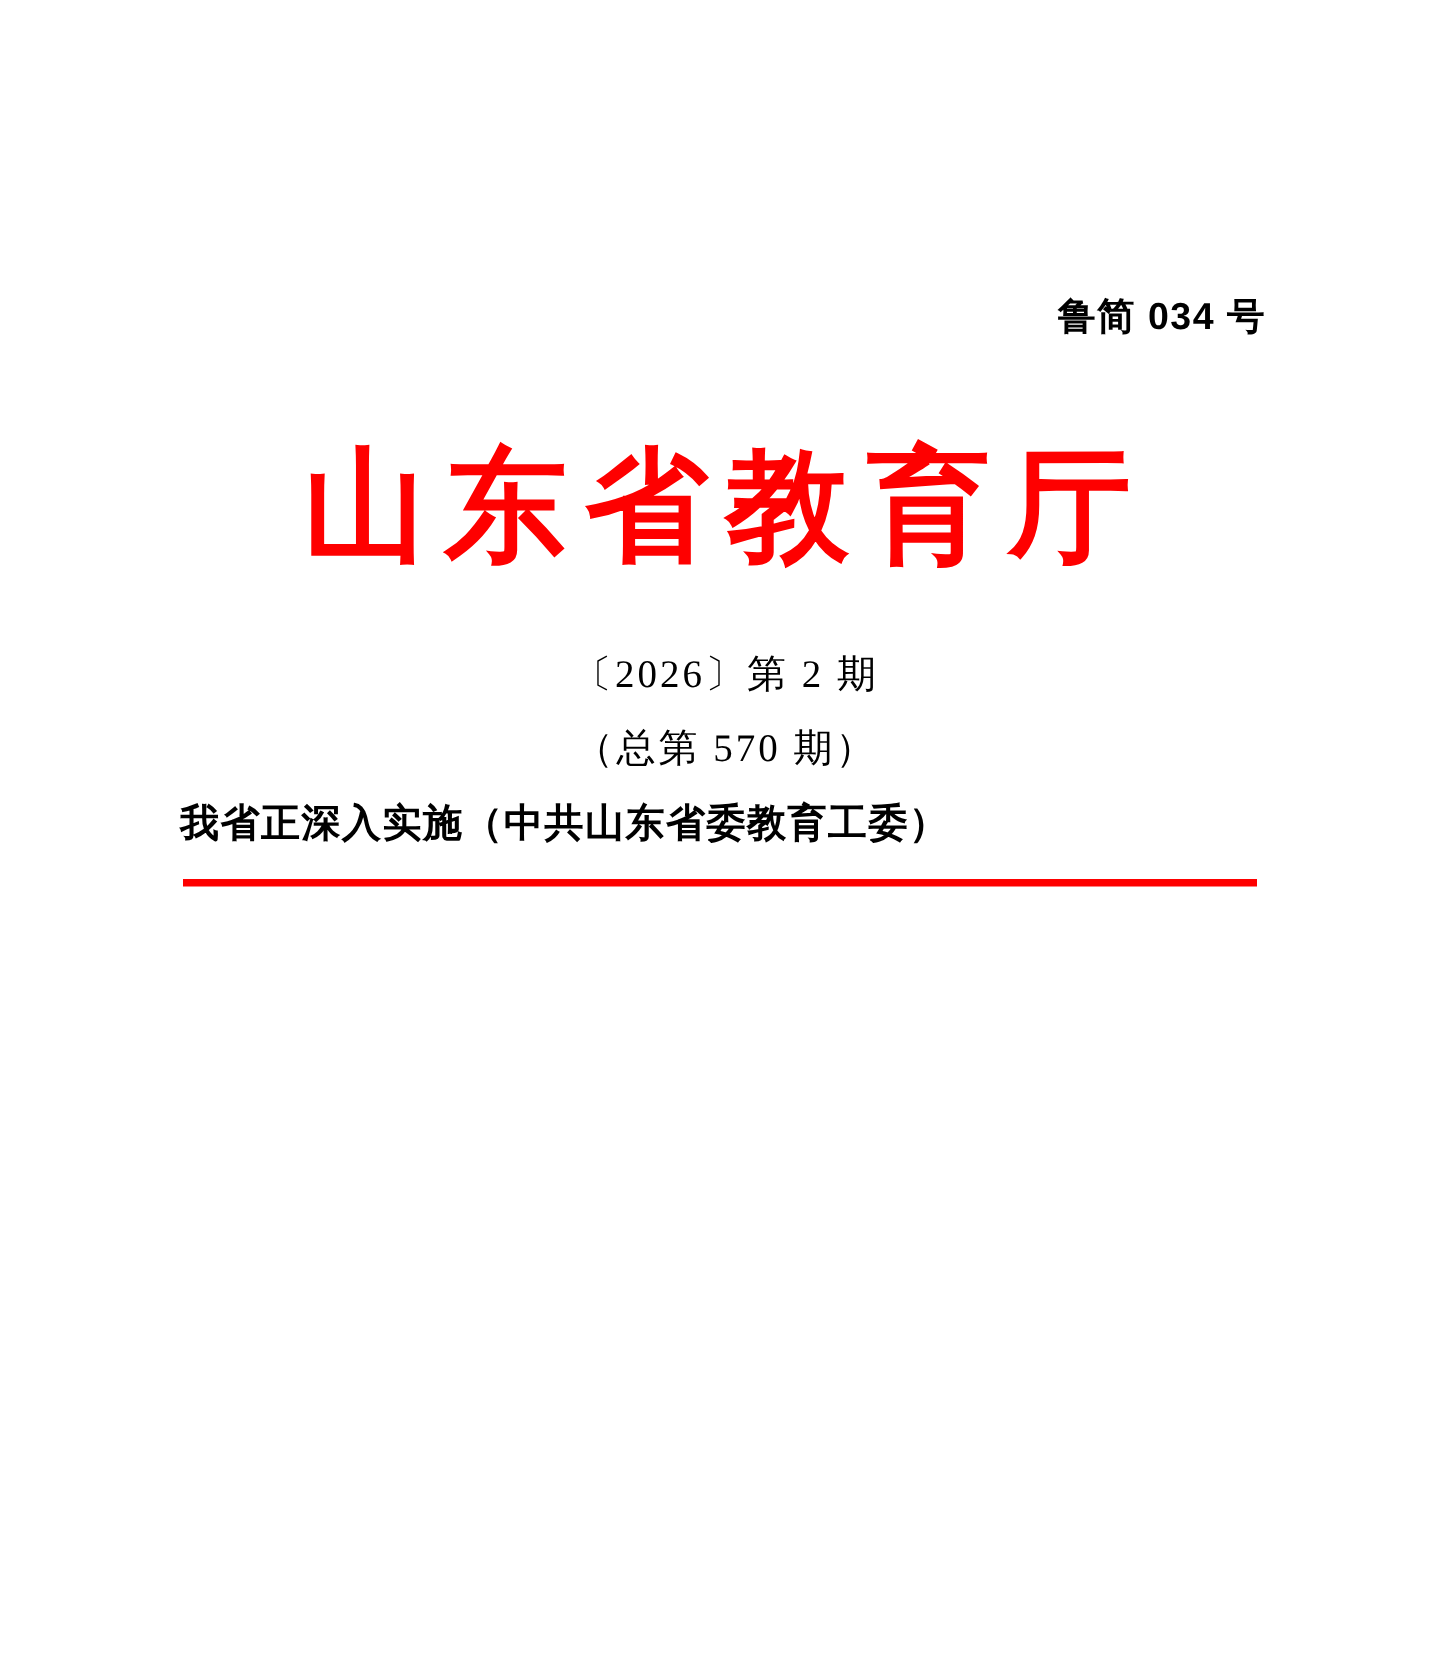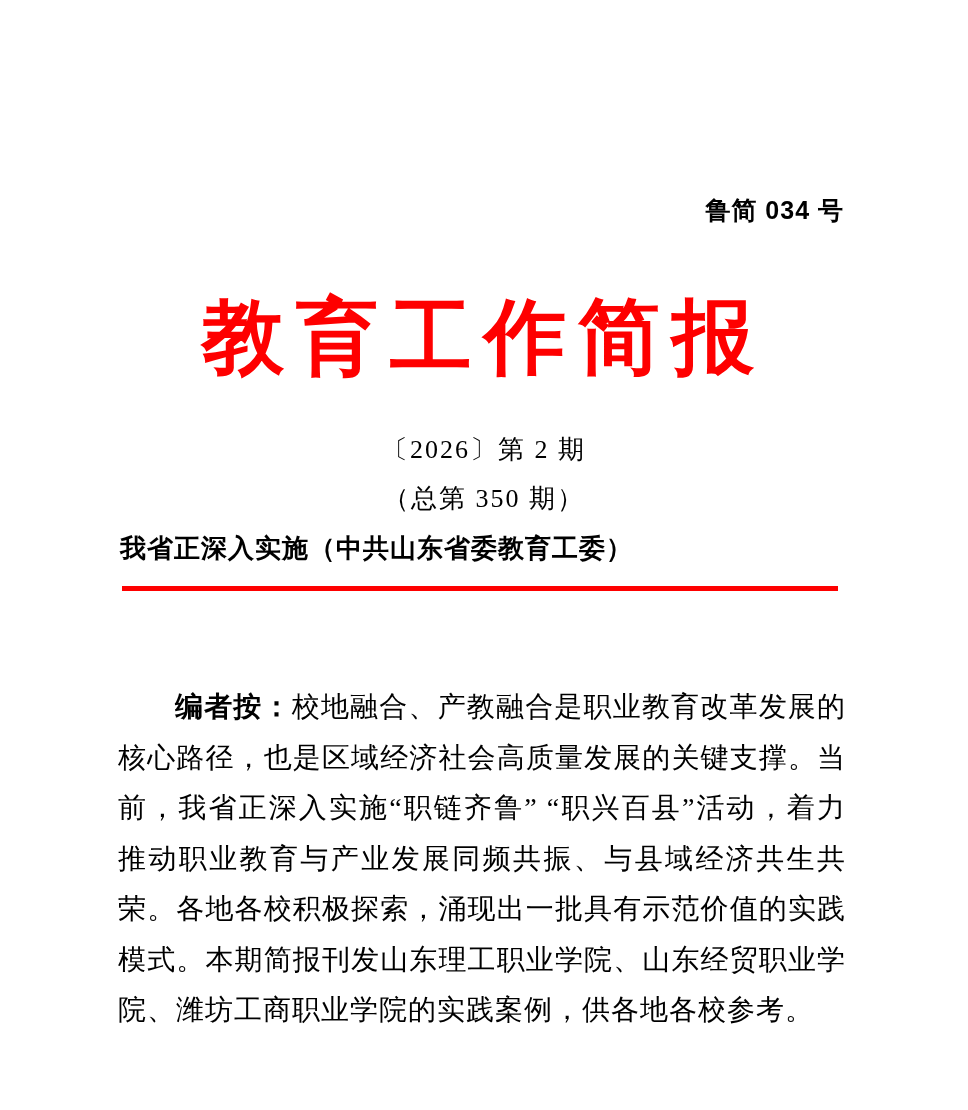--- a/index.html
+++ b/index.html
@@ -92,27 +92,26 @@
     font-weight: 700;
   }
 </style>
 </head>
 <body>
 
 <div class="page">
 
   <div class="doc-number">鲁简 034 号</div>
 
-  <h1 class="masthead-title">教育工作简报</h1>
+  <h1 class="masthead-title">山东省教育厅</h1>
 
   <div class="issue-line first">〔2026〕第 2 期</div>
 
-  <div class="issue-line second">（总第 350 期）</div>
+  <div class="issue-line second">（总第 570 期）</div>
 
   <div class="publisher-row">
     <span>我省正深入实施（中共山东省委教育工委）</span>
   </div>
 
   <div class="red-rule"></div>
 
-  <p class="editor-note"><span class="note-label">编者按：</span><span>校地融合、产教融合是职业教育改革发展的核心路径，也是区域经济社会高质量发展的关键支撑。当前，我省正深入实施“职链齐鲁” “职兴百县”活动，着力推动职业教育与产业发展同频共振、与县域经济共生共荣。各地各校积极探索，涌现出一批具有示范价值的实践模式。本期简报刊发山东理工职业学院、山东经贸职业学院、潍坊工商职业学院的实践案例，供各地各校参考。</span></p>
 
 </div>
 
 </body></html>

